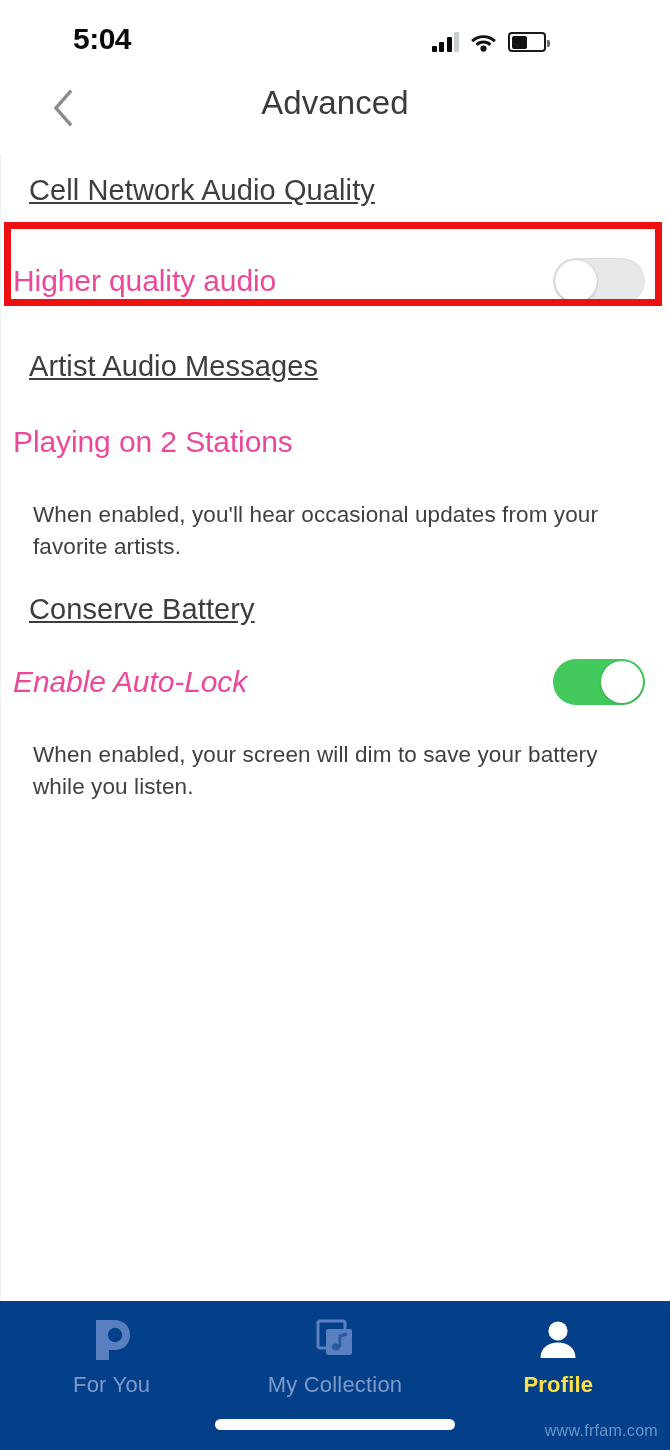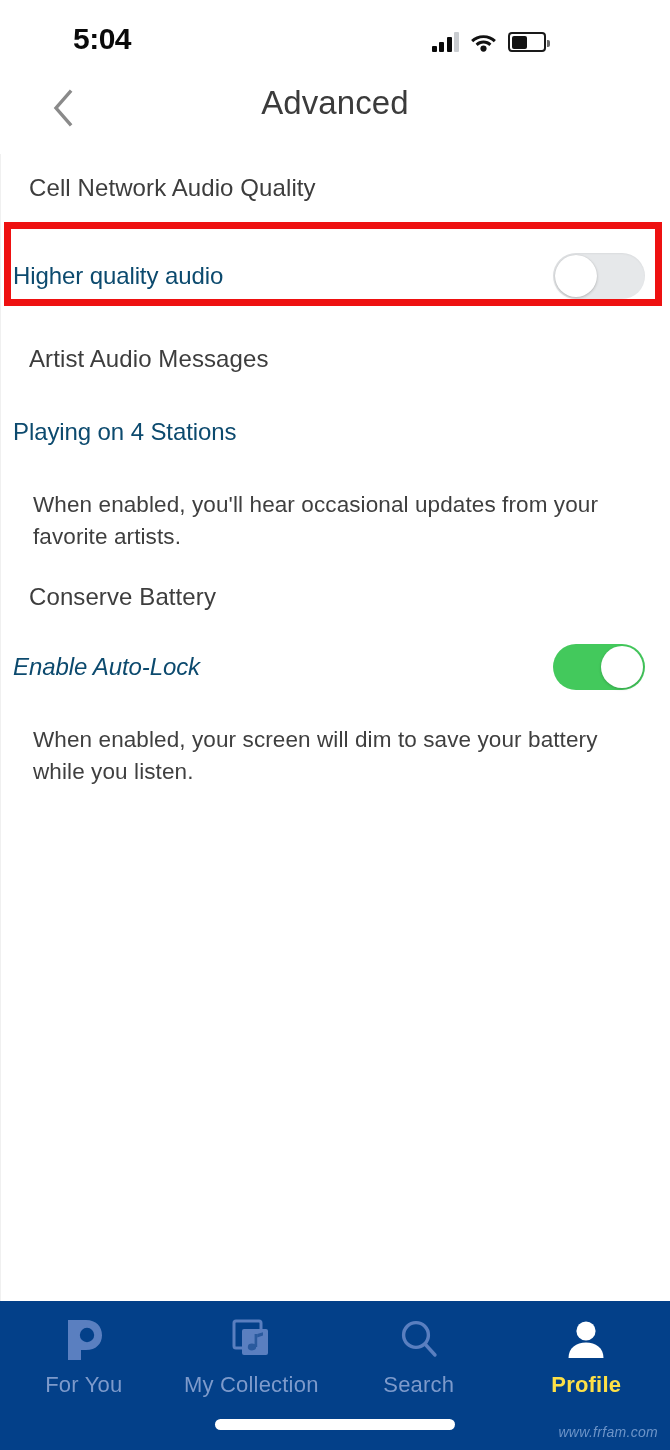--- a/index.html
+++ b/index.html
@@ -109,37 +109,38 @@
   #content {
     position: absolute;
     left: 0; top: 154px;
     width: 670px;
     bottom: 149px;
     border-left: 1px solid #f0f0f0;
     box-sizing: border-box;
   }
 
   .section-header {
-    font-size: 24px;
+    font-size: 29px;
     color: #3d3d3d;
     padding-left: 28px;
     letter-spacing: 0.1px;
+    text-decoration: underline;
   }
   .row {
     position: relative;
     display: flex;
     align-items: center;
     justify-content: space-between;
     padding-left: 12px;
     padding-right: 25px;
     box-sizing: border-box;
   }
   .row-label {
-    font-size: 24px;
-    color: #0c4a6e;
+    font-size: 30px;
+    color: #ec4899;
     letter-spacing: -0.1px;
   }
   .row-desc {
     font-size: 22.5px;
     color: #3f3f3f;
     padding-left: 32px;
     padding-right: 70px;
     line-height: 1.42;
     letter-spacing: 0.1px;
   }
@@ -229,24 +230,23 @@
     left: 50%;
     transform: translateX(-50%);
     bottom: 20px;
     width: 240px; height: 11px;
     border-radius: 6px;
     background: #ffffff;
   }
   #watermark {
     position: absolute;
     right: 12px; bottom: 10px;
-    font-size: 14px;
+    font-size: 16px;
     color: #6d94c8;
     letter-spacing: 0.3px;
-    font-style: italic;
   }
 </style>
 </head>
 <body>
 
 <div id="phone">
 
   <div id="status-bar">
     <div id="status-time">5:04</div>
     <div id="status-icons">
@@ -286,21 +286,21 @@
       <span class="row-label">Higher quality audio</span>
       <span class="toggle off">
         <span class="knob"></span>
       </span>
     </div>
 
 
     <div class="section-header" style="margin-top:27px;">Artist Audio Messages</div>
 
     <div class="row" style="height:58px; margin-top:30px;">
-      <span class="row-label">Playing on 4 Stations</span>
+      <span class="row-label">Playing on 2 Stations</span>
     </div>
 
     <div class="row-desc" style="margin-top:28px;">When enabled, you'll hear occasional updates from your favorite artists.</div>
 
     <div class="section-header" style="margin-top:30px;">Conserve Battery</div>
 
     <div class="row" style="height:60px; margin-top:26px;font-style:italic;">
       <span class="row-label">Enable Auto-Lock</span>
       <span class="toggle on">
         <span class="knob"></span>
@@ -335,29 +335,20 @@
             <g fill="#2a5a9e">
               <ellipse cx="23" cy="29" rx="4.2" ry="3.4"></ellipse>
               <rect x="25.6" y="16" width="2.6" height="13"></rect>
               <path d="M28.2 16 L34 14.2 L34 17.6 L28.2 19.4 Z"></path>
             </g>
           </svg>
         </span>
         <span class="tab-label">My Collection</span>
       </div>
 
-      <div class="tab">
-        <span class="tab-icon">
-          <svg width="44" height="44" viewBox="0 0 44 44">
-            <circle cx="19" cy="17" r="12.4" fill="none" stroke="#5a7fc0" stroke-width="3.4"></circle>
-            <line x1="28" y1="26" x2="38" y2="37" stroke="#5a7fc0" stroke-width="3.4" stroke-linecap="round"></line>
-          </svg>
-        </span>
-        <span class="tab-label">Search</span>
-      </div>
 
       <div class="tab active">
         <span class="tab-icon">
           <svg width="44" height="44" viewBox="0 0 44 44">
             <circle cx="22" cy="13" r="9.6" fill="#ffffff"></circle>
             <path d="M4.5 40 C4.5 29.6 12.4 24.4 22 24.4 C31.6 24.4 39.5 29.6 39.5 40 Z" fill="#ffffff"></path>
           </svg>
         </span>
         <span class="tab-label">Profile</span>
       </div>

